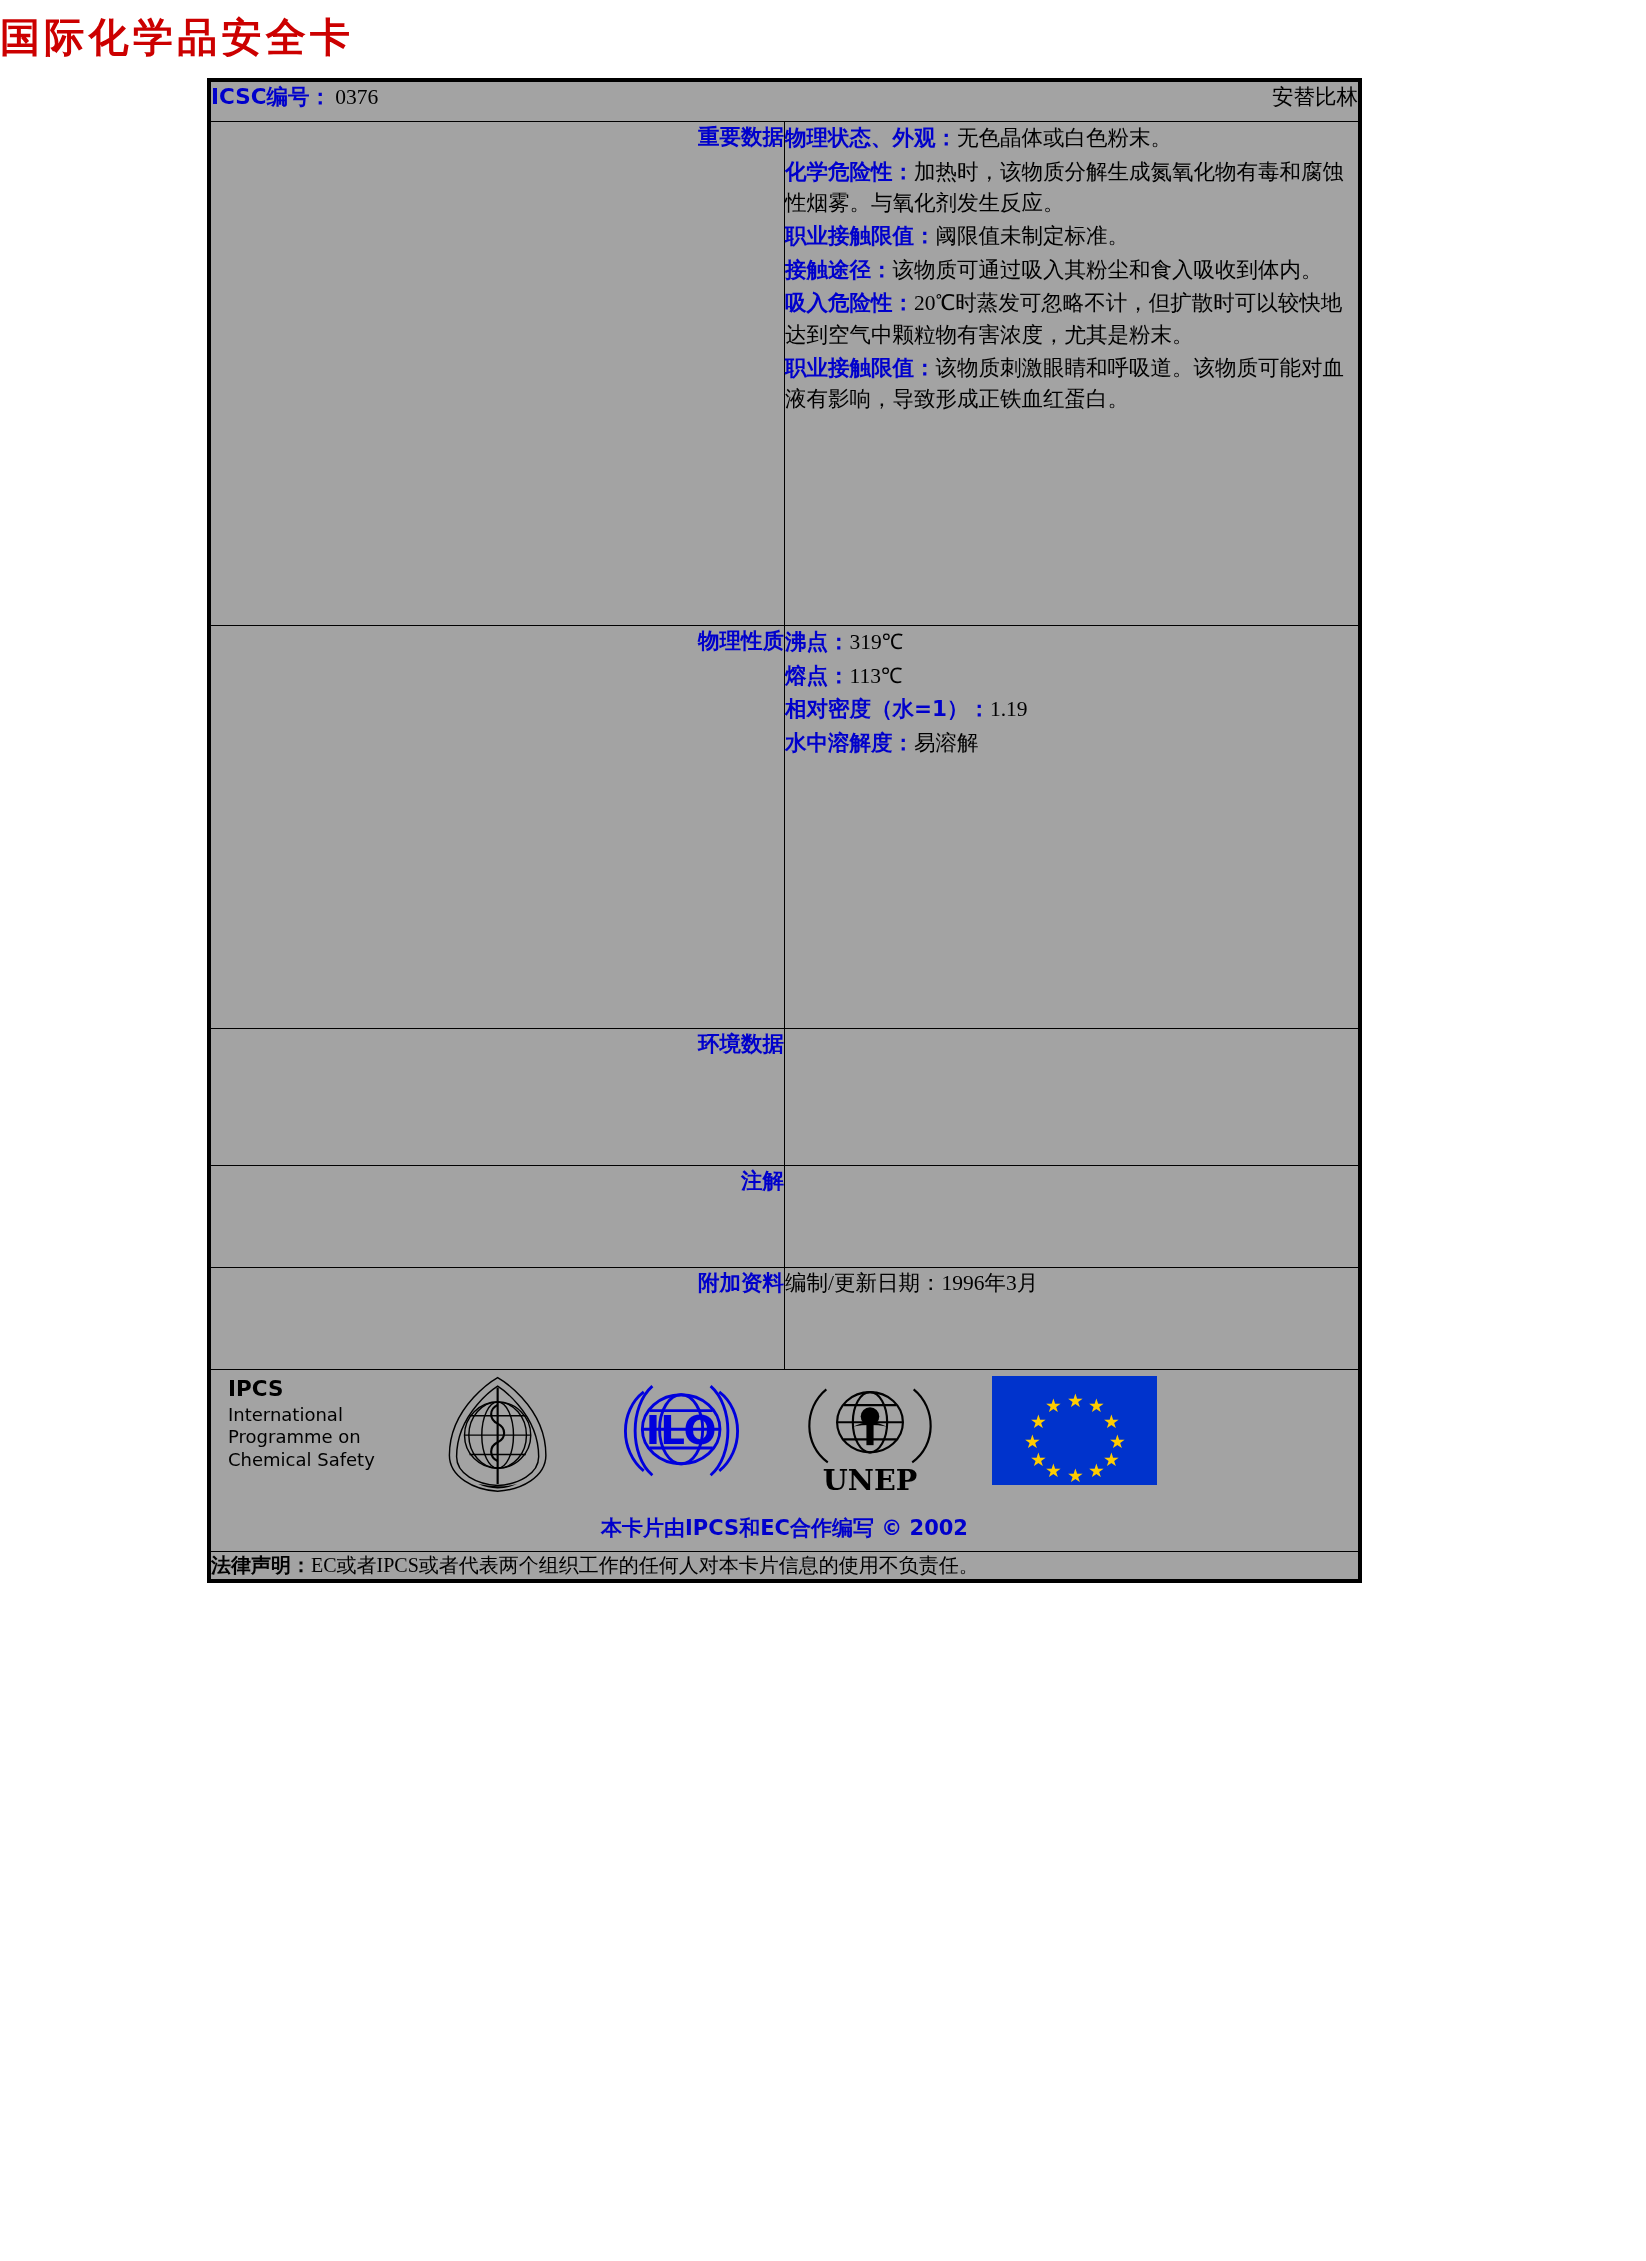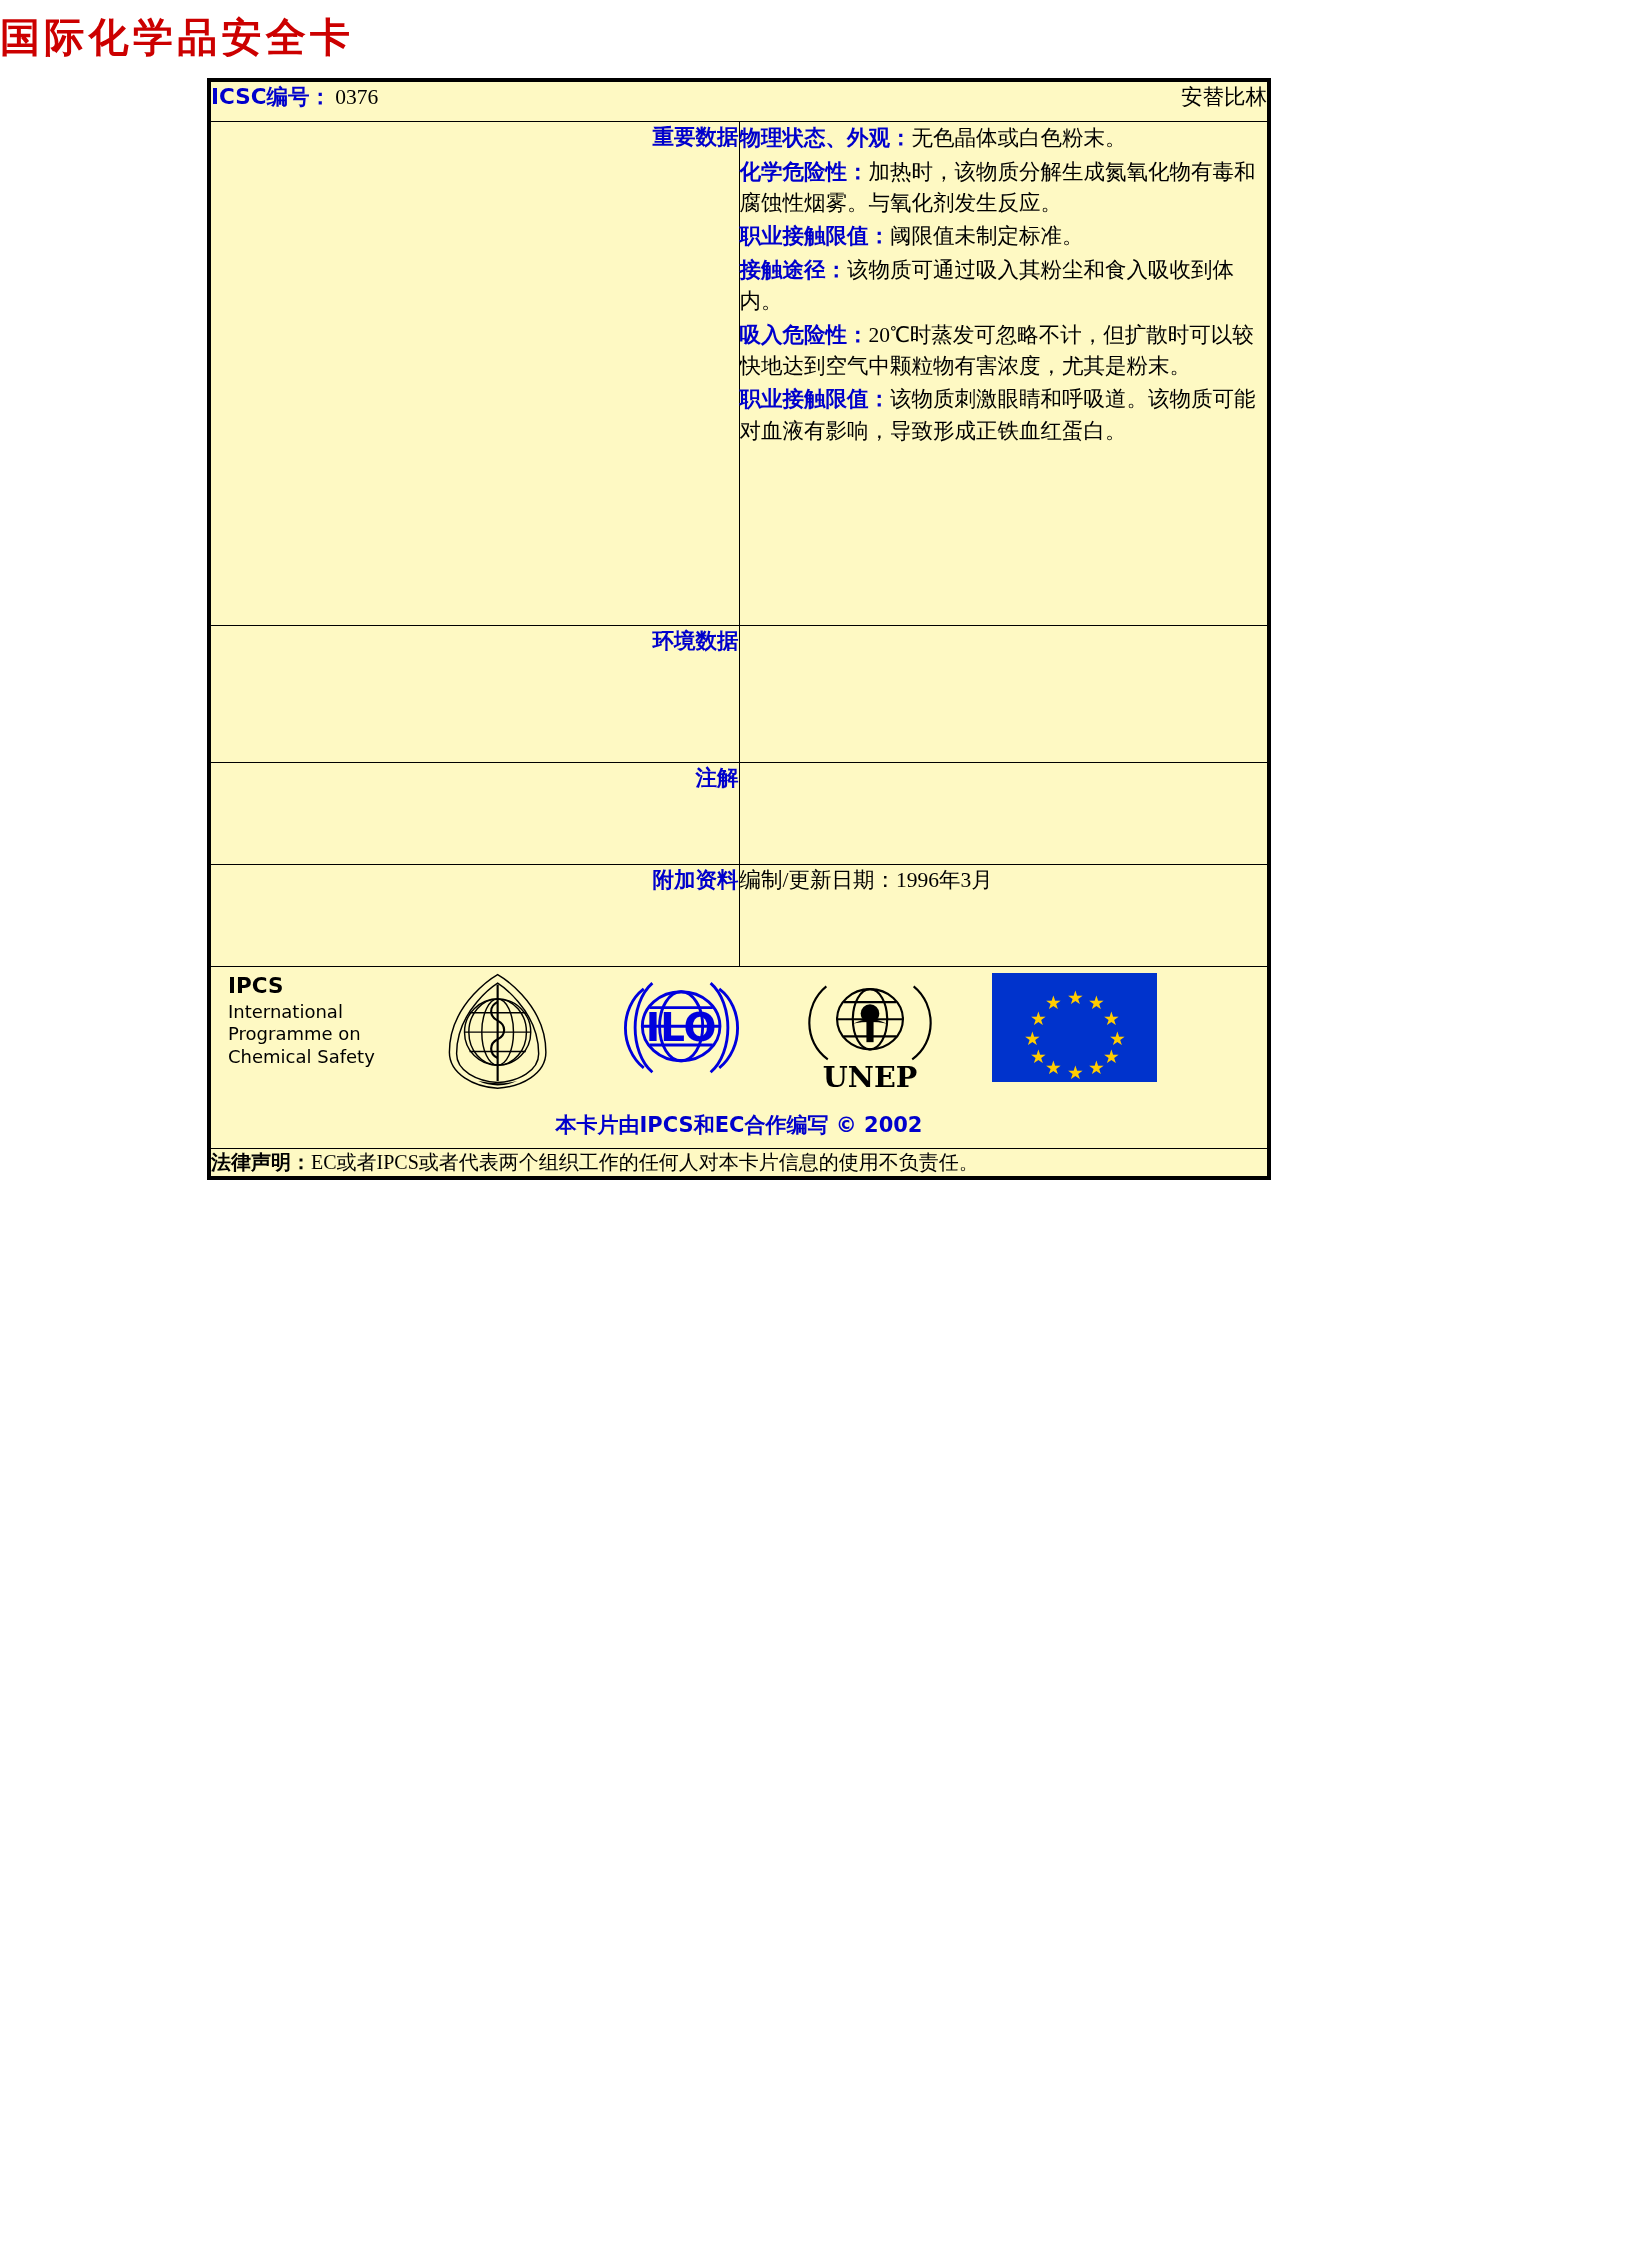--- a/index.html
+++ b/index.html
@@ -25,24 +25,24 @@
     font-weight: bold;
     font-size: 40px;
     letter-spacing: 4.3px;
     padding-top: 10px;
     padding-bottom: 5.7px;
   }
   .card {
     position: absolute;
     left: 207px;
     top: 78px;
-    width: 1064px;
+    width: 1155px;
     border: 3.6px solid #000000;
     box-sizing: border-box;
-    background: #fef9c3;
+    background: #a3a3a3;
   }
   table.main {
     width: 100%;
     border-collapse: collapse;
     table-layout: fixed;
   }
   table.main td {
     border: 1.4px solid #000000;
     vertical-align: top;
     padding: 0;
@@ -194,20 +194,29 @@
         <td class="content-cell">
           <p class="para"><span class="seg-key">物理状态、外观：</span><span class="seg-val">无色晶体或白色粉末。</span></p>
           <p class="para"><span class="seg-key">化学危险性：</span><span class="seg-val">加热时，该物质分解生成氮氧化物有毒和腐蚀性烟雾。与氧化剂发生反应。</span></p>
           <p class="para"><span class="seg-key">职业接触限值：</span><span class="seg-val">阈限值未制定标准。</span></p>
           <p class="para"><span class="seg-key">接触途径：</span><span class="seg-val">该物质可通过吸入其粉尘和食入吸收到体内。</span></p>
           <p class="para"><span class="seg-key">吸入危险性：</span><span class="seg-val">20℃时蒸发可忽略不计，但扩散时可以较快地达到空气中颗粒物有害浓度，尤其是粉末。</span></p>
           <p class="para"><span class="seg-key">职业接触限值：</span><span class="seg-val">该物质刺激眼睛和呼吸道。该物质可能对血液有影响，导致形成正铁血红蛋白。</span></p>
         </td>
       </tr>
 
+      <tr>
+        <td class="label-cell" style="height:402px;">物理性质</td>
+        <td class="content-cell">
+          <p class="para"><span class="seg-key">沸点：</span><span class="seg-val">319℃</span></p>
+          <p class="para"><span class="seg-key">熔点：</span><span class="seg-val">113℃</span></p>
+          <p class="para"><span class="seg-key">相对密度（水=1）：</span><span class="seg-val">1.19</span></p>
+          <p class="para"><span class="seg-key">水中溶解度：</span><span class="seg-val">易溶解</span></p>
+        </td>
+      </tr>
 
       <tr>
         <td class="label-cell" style="height:136px;">环境数据</td>
         <td class="content-cell"></td>
       </tr>
 
       <tr>
         <td class="label-cell" style="height:101px;">注解</td>
         <td class="content-cell"></td>
       </tr>

